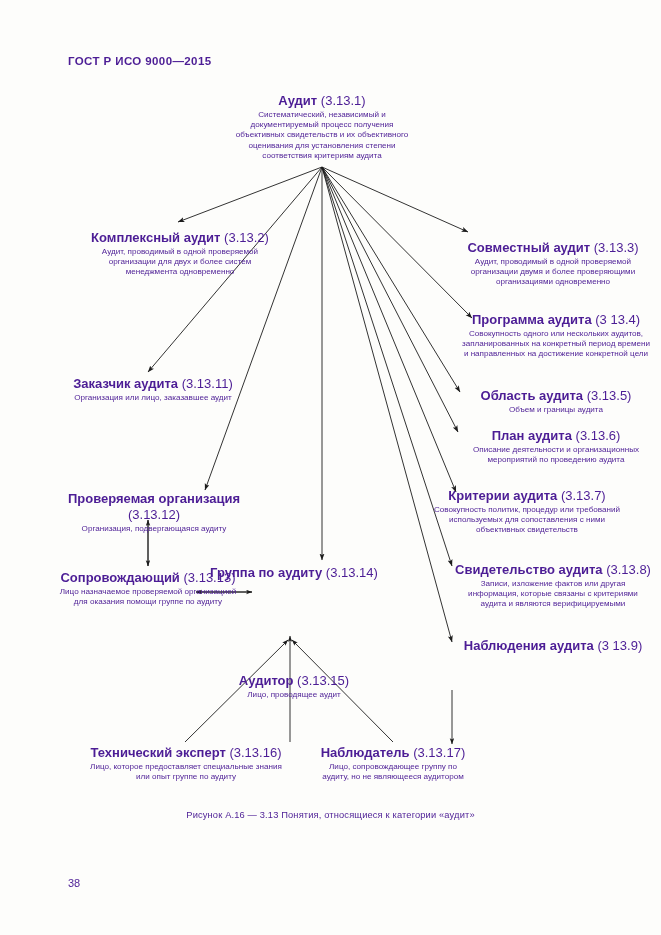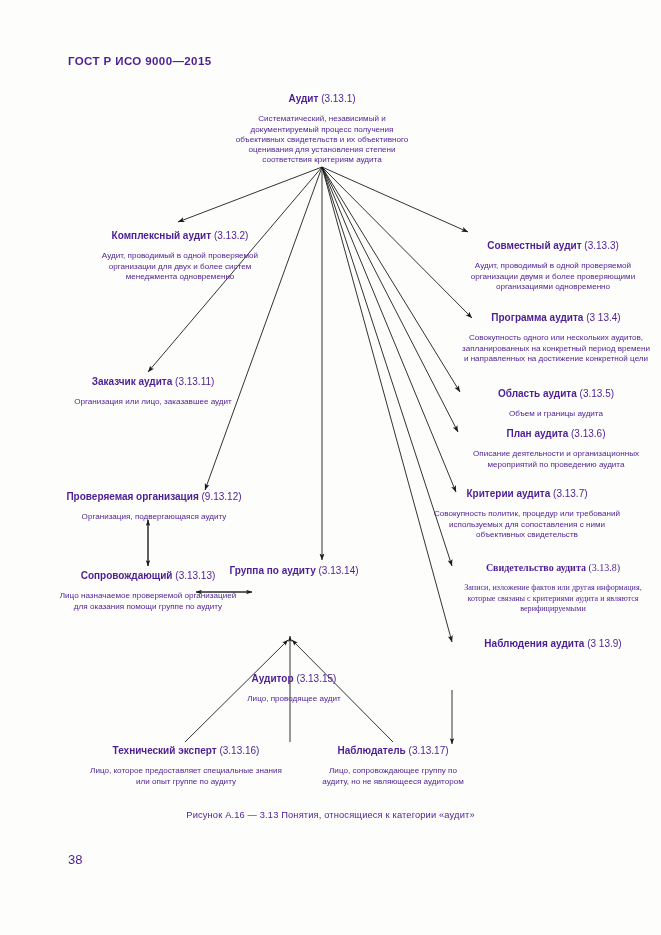--- a/index.html
+++ b/index.html
@@ -20,22 +20,22 @@
     position: absolute;
     left: 68px;
     top: 55px;
     font-size: 11.5px;
     font-weight: bold;
     letter-spacing: 0.4px;
   }
   .page-number {
     position: absolute;
     left: 68px;
-    top: 852px;
-    font-size: 13px;
+    top: 877px;
+    font-size: 11px;
   }
   .figure-caption {
     position: absolute;
     left: 0;
     top: 810px;
     width: 661px;
     text-align: center;
     font-size: 9.3px;
     letter-spacing: 0.15px;
   }
@@ -45,33 +45,33 @@
     top: 0;
     width: 661px;
     height: 935px;
     pointer-events: none;
   }
   .node {
     position: absolute;
     box-sizing: border-box;
   }
   .node .title {
-    font-size: 10px;
+    font-size: 13px;
     font-weight: bold;
     line-height: 1.24;
     display: block;
   }
   .node .title .ref {
     font-weight: normal;
   }
   .node .body {
     font-size: 8.1px;
     line-height: 1.26;
     display: block;
-    margin-top: 9px;
+    margin-top: 1px;
   }
   .ta-center { text-align: center; }
 </style>
 </head>
 <body>
 
 <div class="page">
 
   <div class="doc-header">ГОСТ Р ИСО 9000—2015</div>
 
@@ -141,37 +141,37 @@
   <div class="node ta-center" style="left:462px; top:428px; width:188px;">
     <span class="title"><span>План аудита</span> <span class="ref">(3.13.6)</span></span>
     <span class="body">Описание деятельности и организационных мероприятий по проведению аудита</span>
   </div>
 
   <div class="node ta-center" style="left:432px; top:488px; width:190px;">
     <span class="title"><span>Критерии аудита</span> <span class="ref">(3.13.7)</span></span>
     <span class="body">Совокупность политик, процедур или требований  используемых для сопоставления с ними объективных свидетельств</span>
   </div>
 
-  <div class="node ta-center" style="left:455px; top:562px; width:196px;font-family:Liberation Serif, serif;">
+  <div class="node ta-center" style="left:455px; top:562px; width:196px;">
     <span class="title"><span>Свидетельство аудита</span> <span class="ref">(3.13.8)</span></span>
     <span class="body">Записи, изложение фактов или другая информация, которые связаны с критериями аудита и являются верифицируемыми</span>
   </div>
 
   <div class="node ta-center" style="left:457px; top:638px; width:192px;">
     <span class="title"><span>Наблюдения аудита</span> <span class="ref">(3 13.9)</span></span>
   </div>
 
 
   <div class="node ta-center" style="left:58px; top:376px; width:190px;">
     <span class="title"><span>Заказчик аудита</span> <span class="ref">(3.13.11)</span></span>
     <span class="body">Организация или лицо, заказавшее аудит</span>
   </div>
 
   <div class="node ta-center" style="left:56px; top:491px; width:196px;">
-    <span class="title"><span>Проверяемая организация</span> <span class="ref">(9.13.12)</span></span>
+    <span class="title"><span>Проверяемая организация</span> <span class="ref">(3.13.12)</span></span>
     <span class="body">Организация, подвергающаяся аудиту</span>
   </div>
 
   <div class="node ta-center" style="left:52px; top:570px; width:192px;">
     <span class="title"><span>Сопровождающий</span> <span class="ref">(3.13.13)</span></span>
     <span class="body">Лицо  назначаемое проверяемой организацией для оказания помощи группе по аудиту</span>
   </div>
 
   <div class="node ta-center" style="left:196px; top:565px; width:196px;">
     <span class="title"><span>Группа по аудиту</span> <span class="ref">(3.13.14)</span></span>

